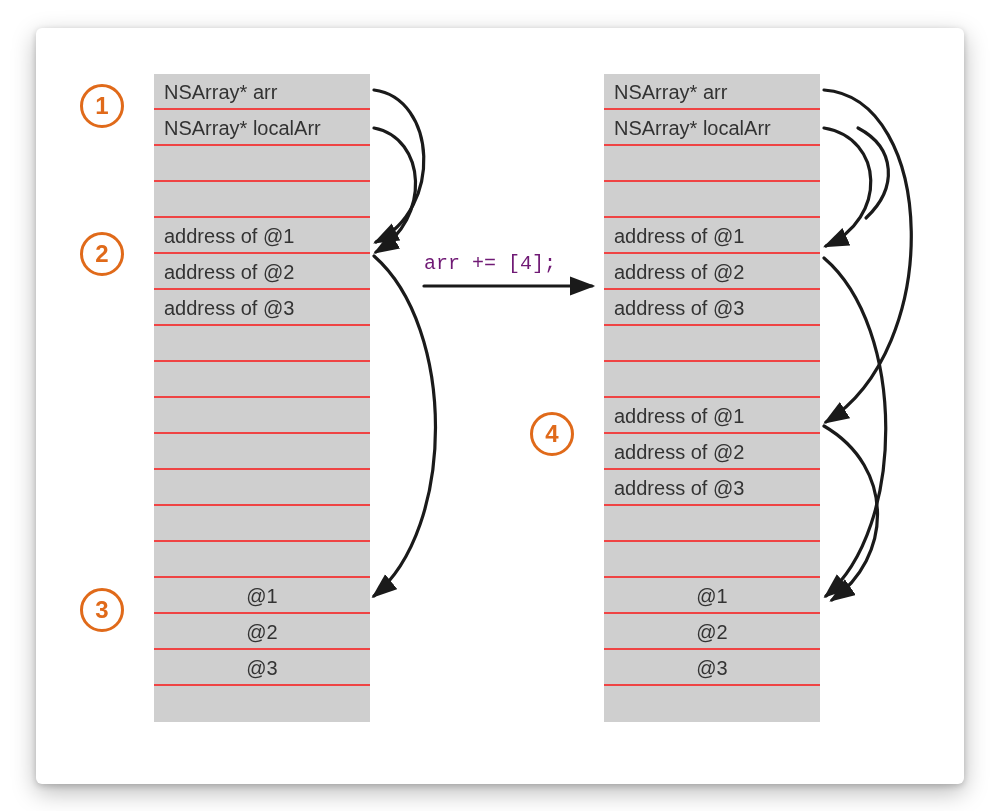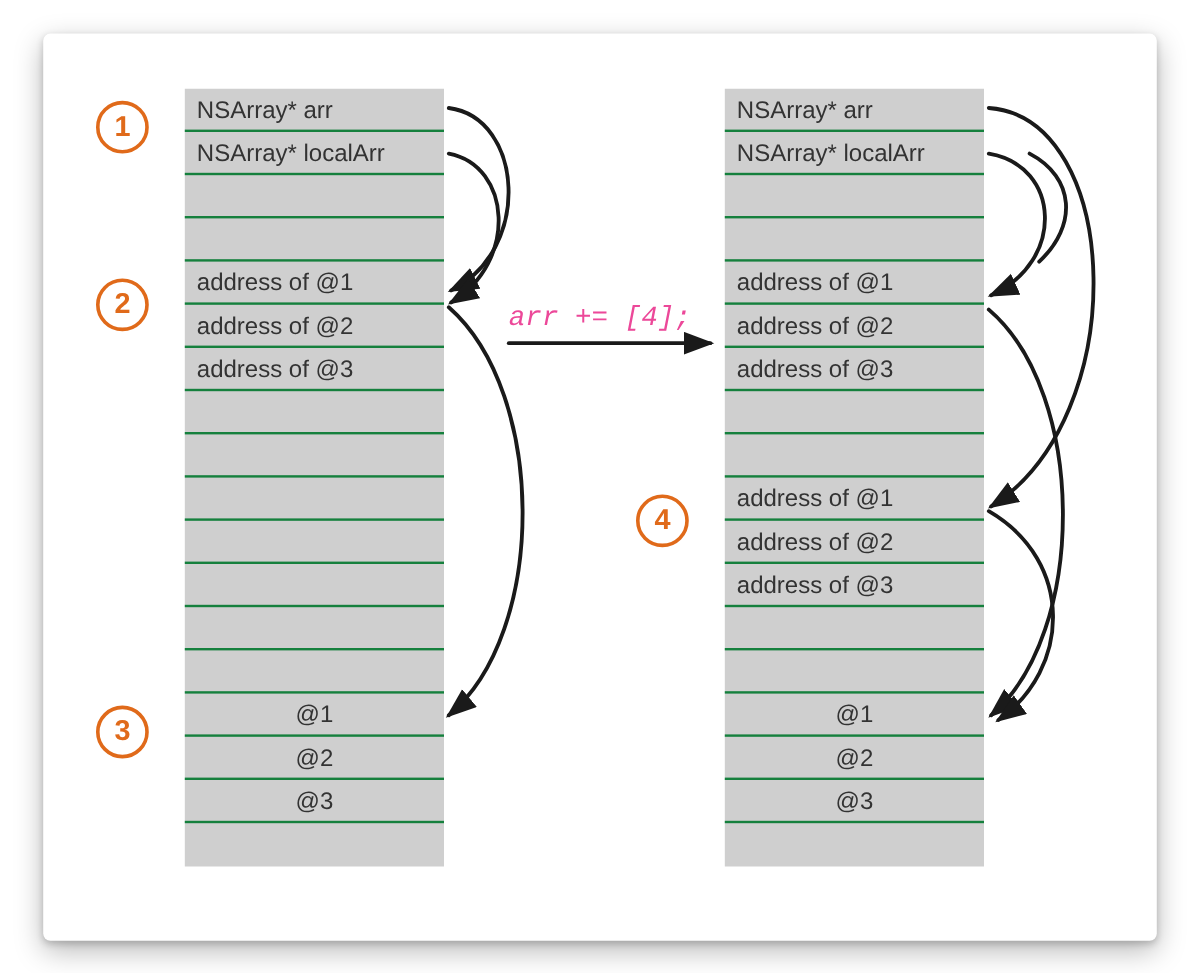--- a/index.html
+++ b/index.html
@@ -23,21 +23,21 @@
   .col {
     position: absolute;
     width: 220px;
     background: #cfcfcf;
     border: 2px solid #fff;
     border-radius: 2px;
   }
   .cell {
     height: 36px;
     line-height: 36px;
-    border-bottom: 2px solid #15803d;
+    border-bottom: 2px solid #ef4444;
     padding-left: 10px;
     font-size: 20px;
     color: #333;
     white-space: nowrap;
   }
   .cell:last-child { border-bottom: none; }
   .cell.center { text-align: center; padding-left: 0; }
   .badge {
     position: absolute;
     width: 44px;
@@ -48,24 +48,23 @@
     font-size: 24px;
     font-weight: 600;
     display: flex;
     align-items: center;
     justify-content: center;
     background: #fff;
   }
   .code-label {
     position: absolute;
     font-family: "Courier New", Courier, monospace;
-    font-size: 23px;
-    color: #ec4899;
+    font-size: 20px;
+    color: #701a75;
     white-space: nowrap;
-    font-style: italic;
   }
   svg.arrows {
     position: absolute;
     left: 0; top: 0;
     width: 928px;
     height: 756px;
     pointer-events: none;
   }
   .arrow-path {
     fill: none;

